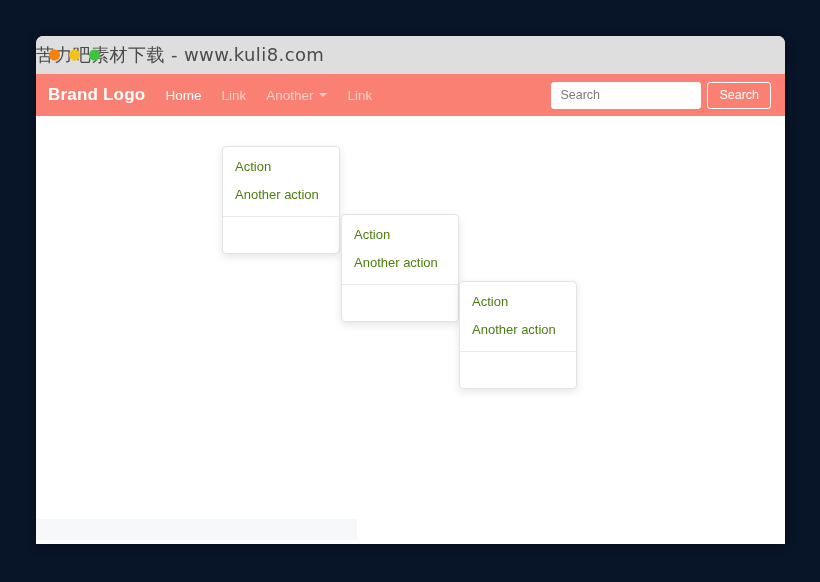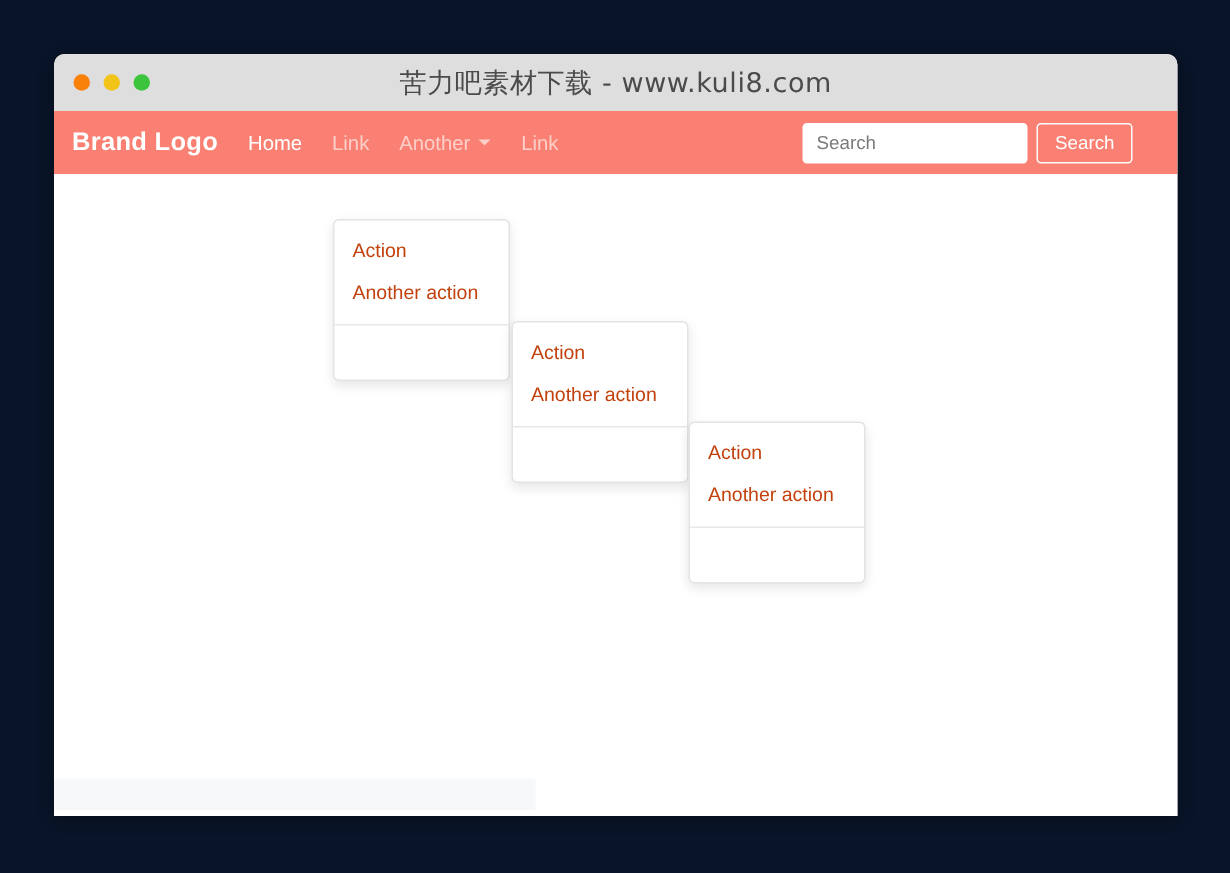--- a/index.html
+++ b/index.html
@@ -47,36 +47,35 @@
     display: flex;
     gap: 9px;
   }
   .dot { width: 11px; height: 11px; border-radius: 50%; }
   .dot.red    { background: #f98109; }
   .dot.yellow { background: #f2c318; }
   .dot.green  { background: #3cc43c; }
 
   .title-text {
     width: 100%;
-    text-align: center;
     font-size: 18px;
     color: #4b4b4b;
     letter-spacing: 0.4px;
     font-family: "DejaVu Sans", sans-serif;
     white-space: nowrap;
   }
 
   
   .navbar {
     position: relative;
     height: 42px;
     background: #f98072;
     display: flex;
     align-items: center;
-    padding: 0 30px 0 12px;
+    padding: 0 14px 0 12px;
   }
 
   .brand {
     color: #ffffff;
     font-size: 17px;
     font-weight: bold;
     margin-right: 20px;
     white-space: nowrap;
     letter-spacing: 0.2px;
   }
@@ -156,21 +155,21 @@
     border: 1px solid #e3e3e3;
     border-radius: 4px;
     box-shadow: 0 3px 8px rgba(0,0,0,0.10);
     padding-top: 6px;
     z-index: 5;
   }
 
   .dropdown-item {
     padding: 5px 12px;
     font-size: 13px;
-    color: #c2410c;
+    color: #4d7c0f;
     white-space: nowrap;
     cursor: pointer;
     line-height: 18px;
   }
 
   .dropdown-divider {
     height: 1px;
     background: #e8e8e8;
     margin: 7px 0 0 0;
   }

